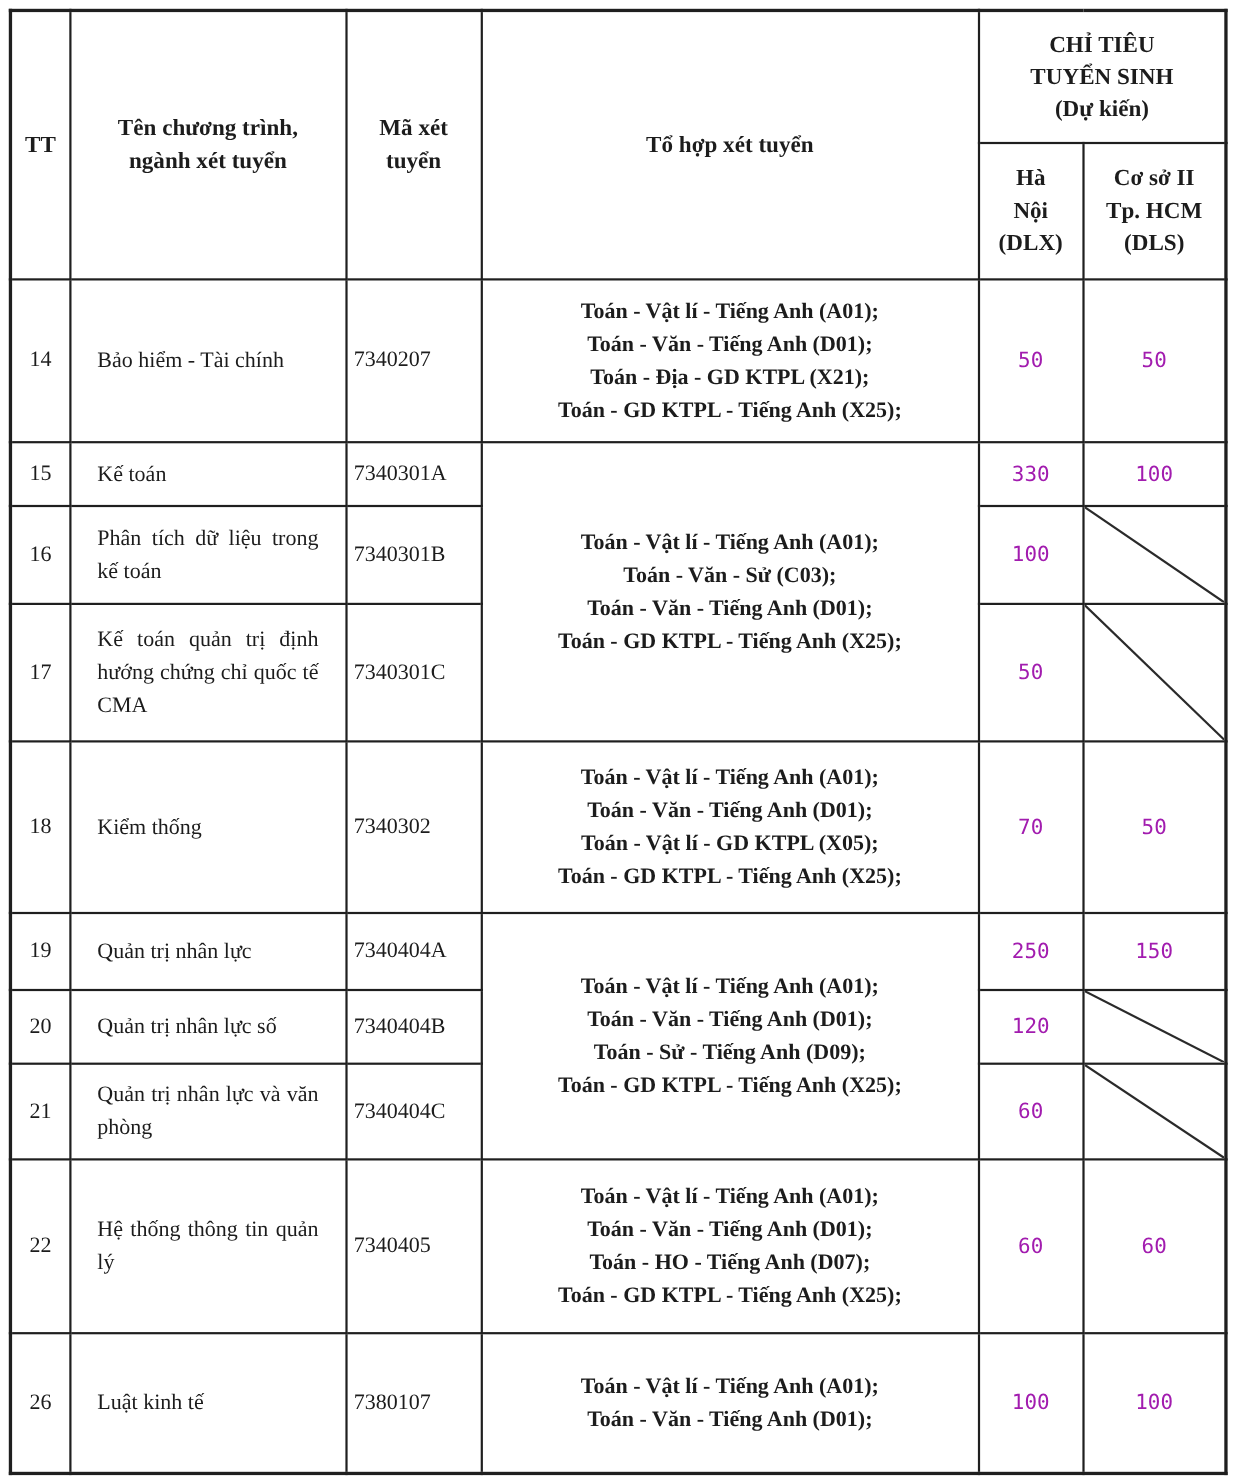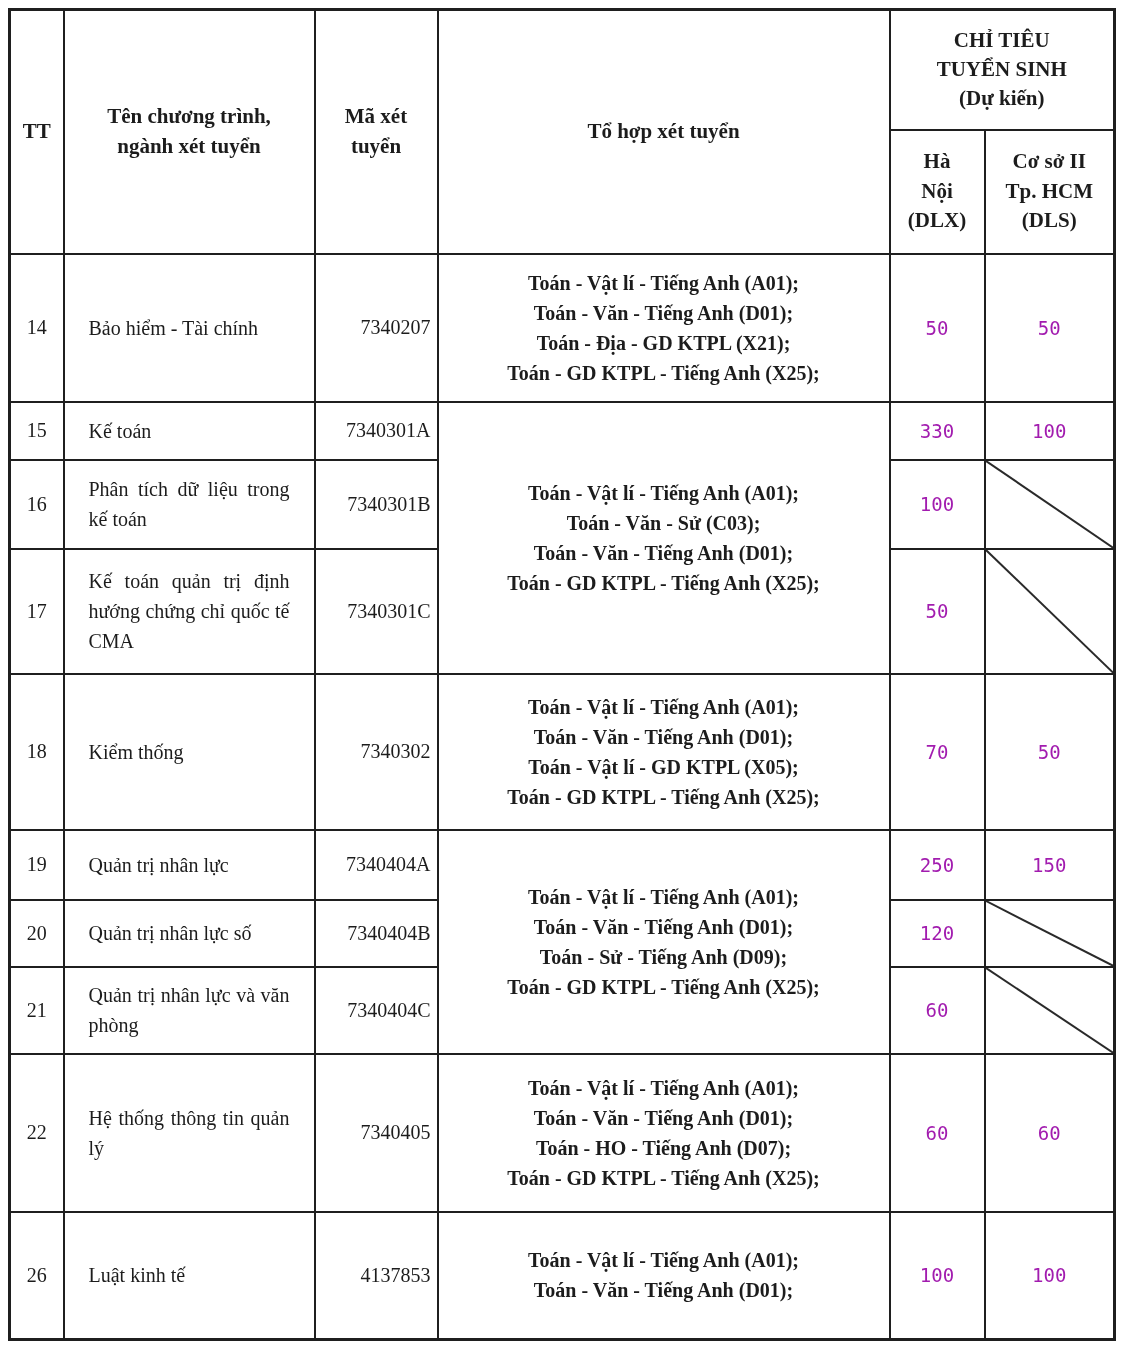--- a/index.html
+++ b/index.html
@@ -29,21 +29,21 @@
     line-height:1.4;
     white-space:pre-line;
   }
   td.tt{ text-align:center; font-size:20px; }
   td.name{
     text-align:justify;
     font-size:20px;
     line-height:1.5;
     padding:2px 24px;
   }
-  td.code{ text-align:right; font-size:20px; }
+  td.code{ text-align:left; font-size:20px; }
   td.combos{
     text-align:center;
     font-size:20px;
     line-height:1.5;
     white-space:pre-line;
     font-weight:bold;
   }
   td.quota{
     text-align:center;
     font-family:"DejaVu Sans Mono", monospace;
@@ -193,20 +193,20 @@
 Toán - Văn - Tiếng Anh  (D01);
 Toán - HO - Tiếng Anh  (D07);
 Toán - GD KTPL - Tiếng Anh  (X25);</td>
       <td class="quota">60</td>
       <td class="quota">60</td>
     </tr>
 
     <tr style="height:128px">
       <td class="tt">26</td>
       <td class="name">Luật kinh tế</td>
-      <td class="code">4137853</td>
+      <td class="code">7380107</td>
       <td class="combos">Toán - Vật lí - Tiếng Anh  (A01);
 Toán - Văn - Tiếng Anh  (D01);</td>
       <td class="quota">100</td>
       <td class="quota">100</td>
     </tr>
   </tbody>
 </table>
 
 </body></html>

